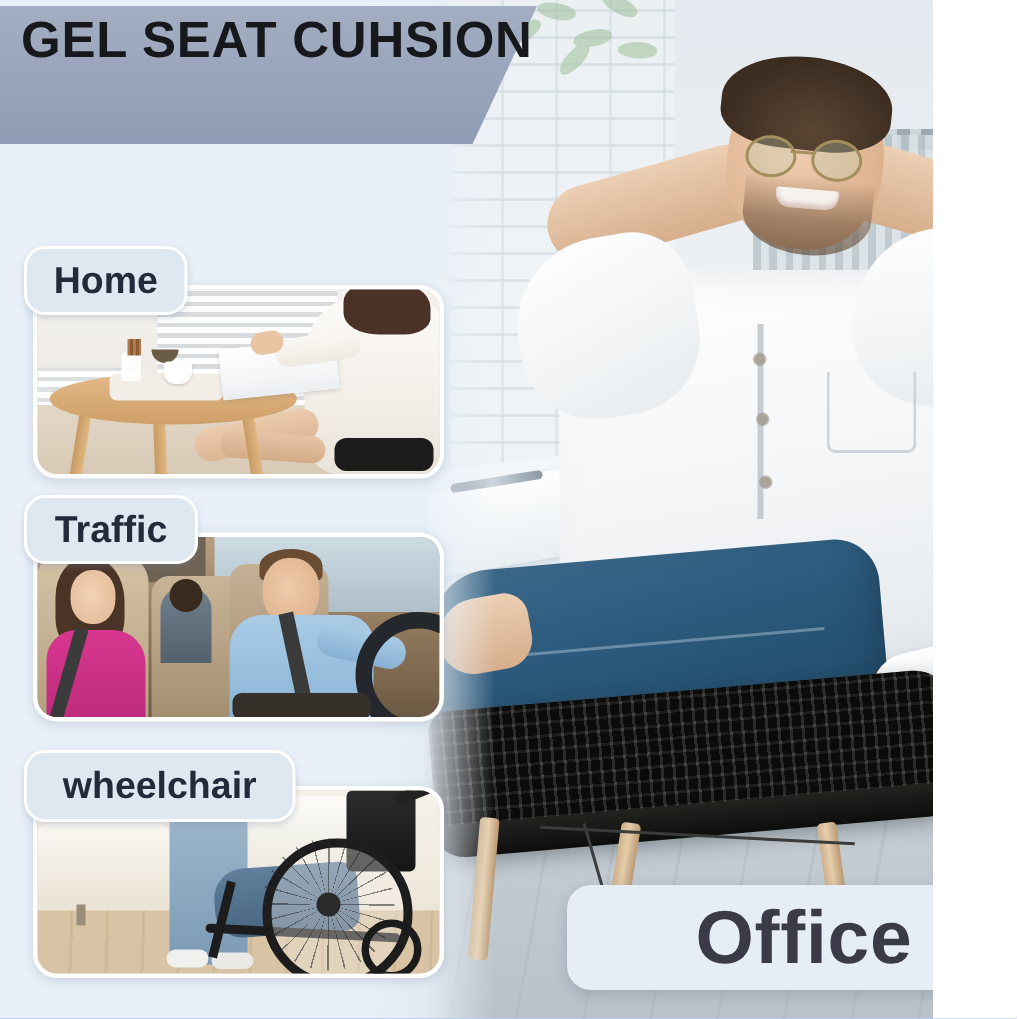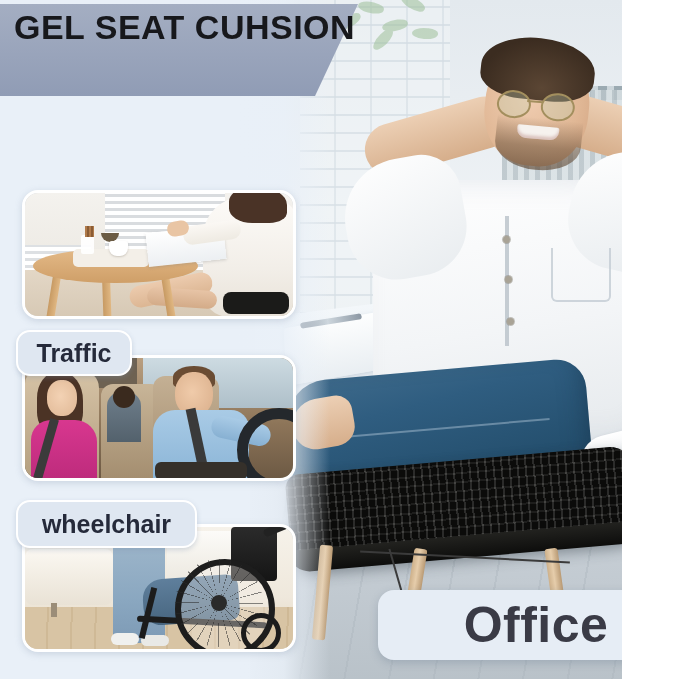--- a/index.html
+++ b/index.html
@@ -694,20 +694,23 @@
       <div class="wc-handle"></div>
       <div class="wc-frame"></div>
       <div class="wc-frame2"></div>
       <div class="wc-wheel"></div>
       <div class="wc-spokes"></div>
       <div class="wc-hub"></div>
       <div class="wc-small-wheel"></div>
     </div>
   </div>
 
+  <div class="pill pill-home">
+    <span>Home</span>
+  </div>
   <div class="pill pill-traffic">
     <span>Traffic</span>
   </div>
   <div class="pill pill-chair">
     <span>wheelchair</span>
   </div>
 
   <div class="office-box">
     <span>Office</span>
   </div>

